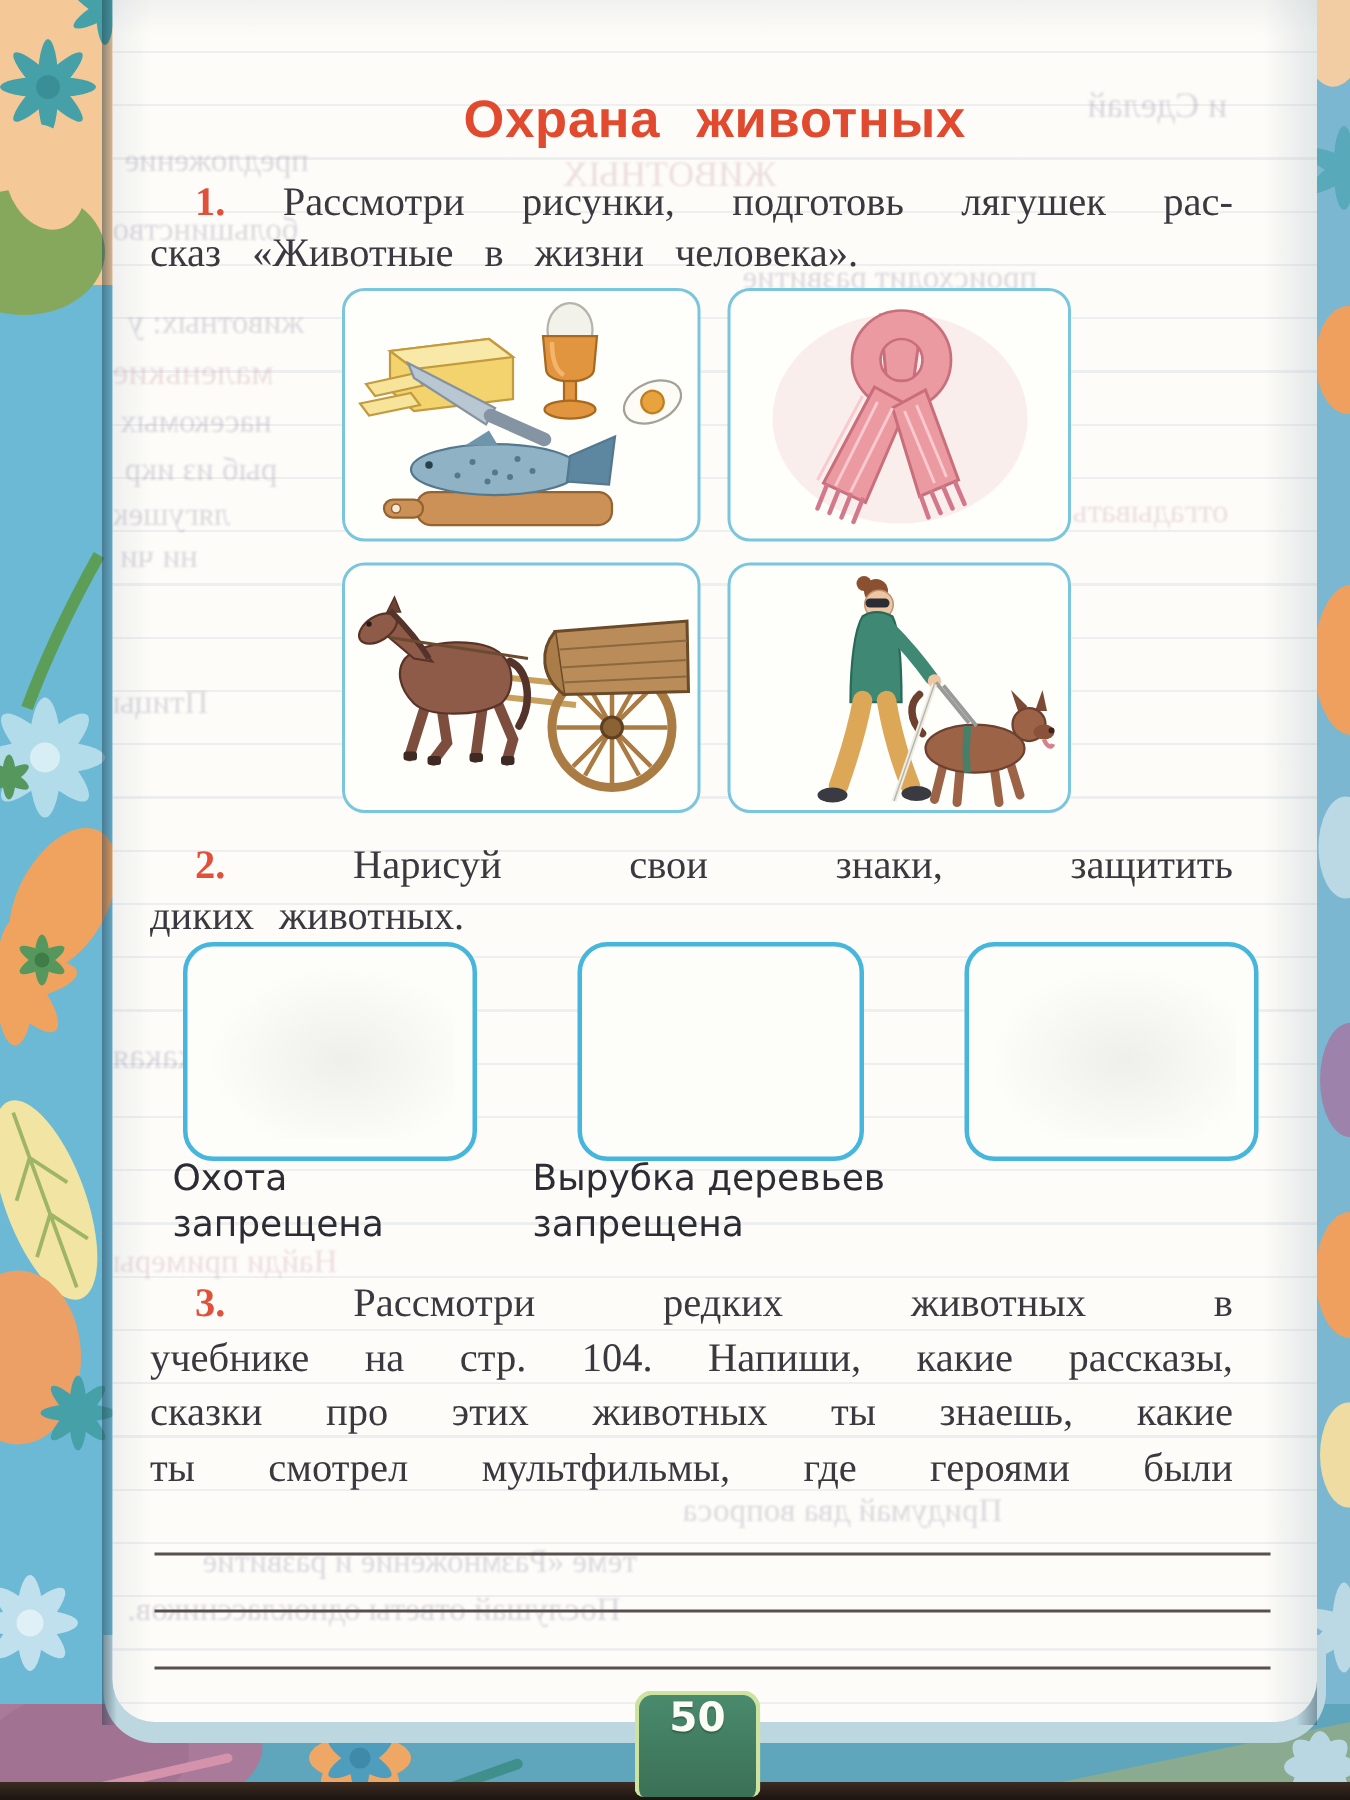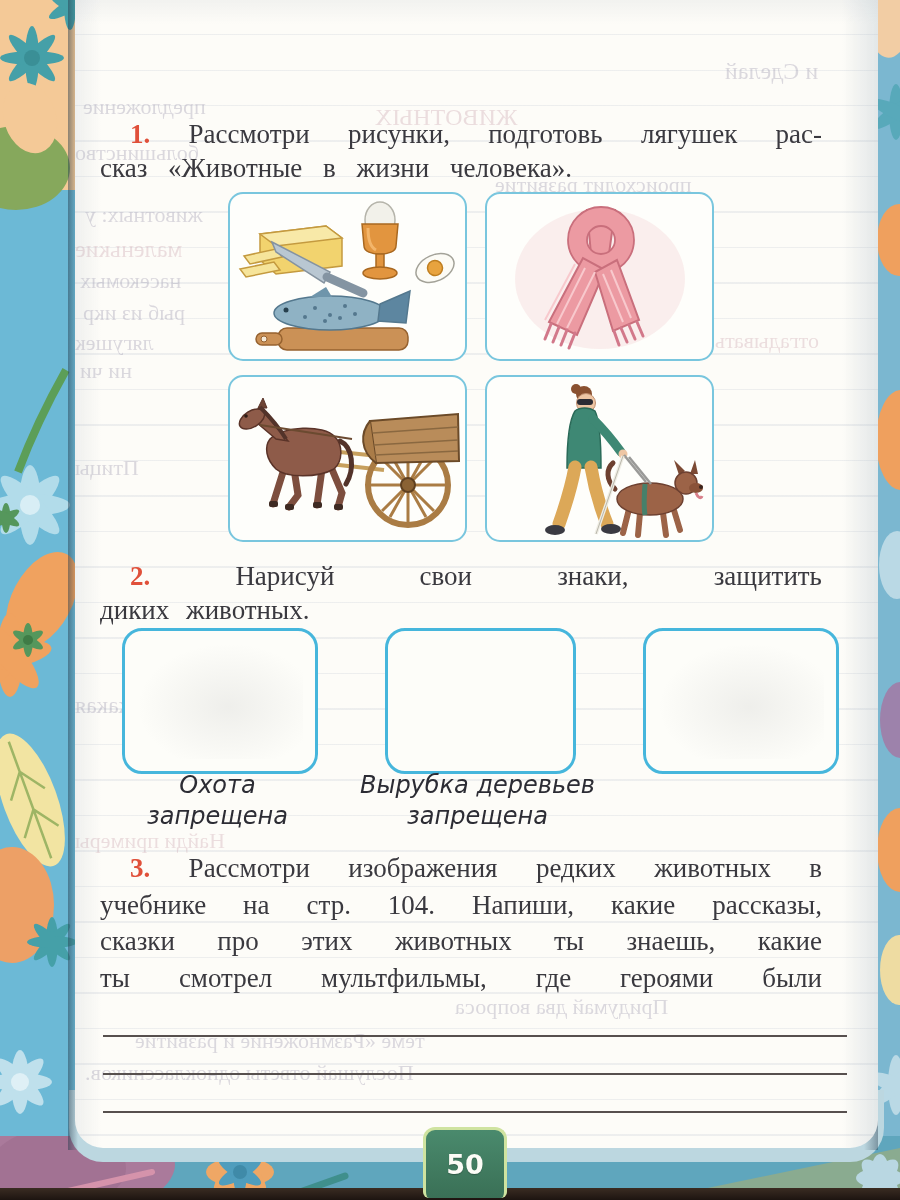--- a/index.html
+++ b/index.html
@@ -50,32 +50,32 @@
   #pic3{left:153px;top:375px;width:235px;height:163px;}
   #pic4{left:410px;top:375px;width:225px;height:163px;}
   
   .signbox{position:absolute;top:628px;height:140px;border:3.5px solid #46b6dc;border-radius:20px;
     background:#fdfdf9;z-index:5;}
   #sign1{left:47px;width:190px;}
   #sign2{left:310px;width:185px;}
   #sign3{left:568px;width:190px;}
   #sign1::after,#sign3::after{content:"";position:absolute;inset:12px;
     background:radial-gradient(ellipse at 55% 55%, rgba(150,150,150,.14), rgba(0,0,0,0) 70%);}
-  .caption{position:absolute;top:770px;text-align:center;z-index:5;
-    font-family:"DejaVu Sans",sans-serif;font-size:24px;line-height:31px;color:#2c2c34;white-space:nowrap;font-style:italic;}
+  .caption{position:absolute;top:770px;text-align:left;z-index:5;
+    font-family:"DejaVu Sans",sans-serif;font-size:24px;line-height:31px;color:#2c2c34;white-space:nowrap;}
   #cap1{left:40px;width:205px;}
   #cap2{left:280px;width:245px;}
   #cap3{left:545px;width:270px;}
   
   #answer-lines{position:absolute;left:28px;top:999px;width:744px;z-index:5;}
   .ansline{height:36px;border-bottom:2px solid #57504e;}
   
   #badge{position:absolute;left:423px;top:1127px;width:84px;height:71px;z-index:7;
     background:linear-gradient(#4a8a6d,#3a7056);border:3px solid #cfe3a0;border-bottom:none;
-    border-radius:12px 12px 6px 6px;display:flex;align-items:center;justify-content:center;
+    border-radius:12px 12px 6px 6px;display:flex;align-items:flex-start;justify-content:center;
     box-sizing:border-box;}
   #badge span{font-family:"DejaVu Sans",sans-serif;font-weight:700;font-size:27px;color:#fcfcf6;
     text-shadow:0 1px 1px rgba(0,0,0,.25);}
 </style>
 </head>
 <body>
 
 <div id="root">
 
   <svg id="left-border" width="78" height="1200" viewBox="0 0 78 1200">
@@ -213,20 +213,21 @@
         <span class="pink" style="left: 640px; top: 328px; font-size: 22px;">отгадывать</span>
         <span style="left: 5px; top: 358px; font-size: 22px;">ни чи</span>
         <span style="left: 0px; top: 455px; font-size: 22px;">Птицы</span>
         <span style="left: 0px; top: 692px; font-size: 24px;">Напиши, какая</span>
         <span class="pink" style="left: 0px; top: 828px; font-size: 22px;">Найди примеры</span>
         <span style="left: 380px; top: 994px; font-size: 22px;">Придумай два вопроса</span>
         <span style="left: 60px; top: 1028px; font-size: 22px;">теме «Размножение и развитие</span>
         <span style="left: 10px; top: 1060px; font-size: 22px;">Послушай ответы одноклассников.</span>
       </div>
 
+    <h1 class="title">Охрана животных</h1>
 
     <div class="para" id="task1">
         <div class="tline just" style="padding-left: 30px;">
           <span class="tnum">1.</span>
           <span>Рассмотри</span>
           <span>рисунки,</span>
           <span>подготовь</span>
           <span>лягушек</span>
           <span>рас-</span>
         </div>
@@ -403,21 +404,20 @@
       </div>
     <div class="caption" id="cap2">
         <div class="tline">Вырубка деревьев</div>
         <div class="tline">запрещена</div>
       </div>
 
     <div class="para" id="task3">
         <div class="tline just" style="padding-left: 30px;">
           <span class="tnum">3.</span>
           <span>Рассмотри</span>
-          <span>изображения</span>
           <span>редких</span>
           <span>животных</span>
           <span>в</span>
         </div>
         <div class="tline just">
           <span>учебнике</span>
           <span>на</span>
           <span>стр.</span>
           <span>104.</span>
           <span>Напиши,</span>

